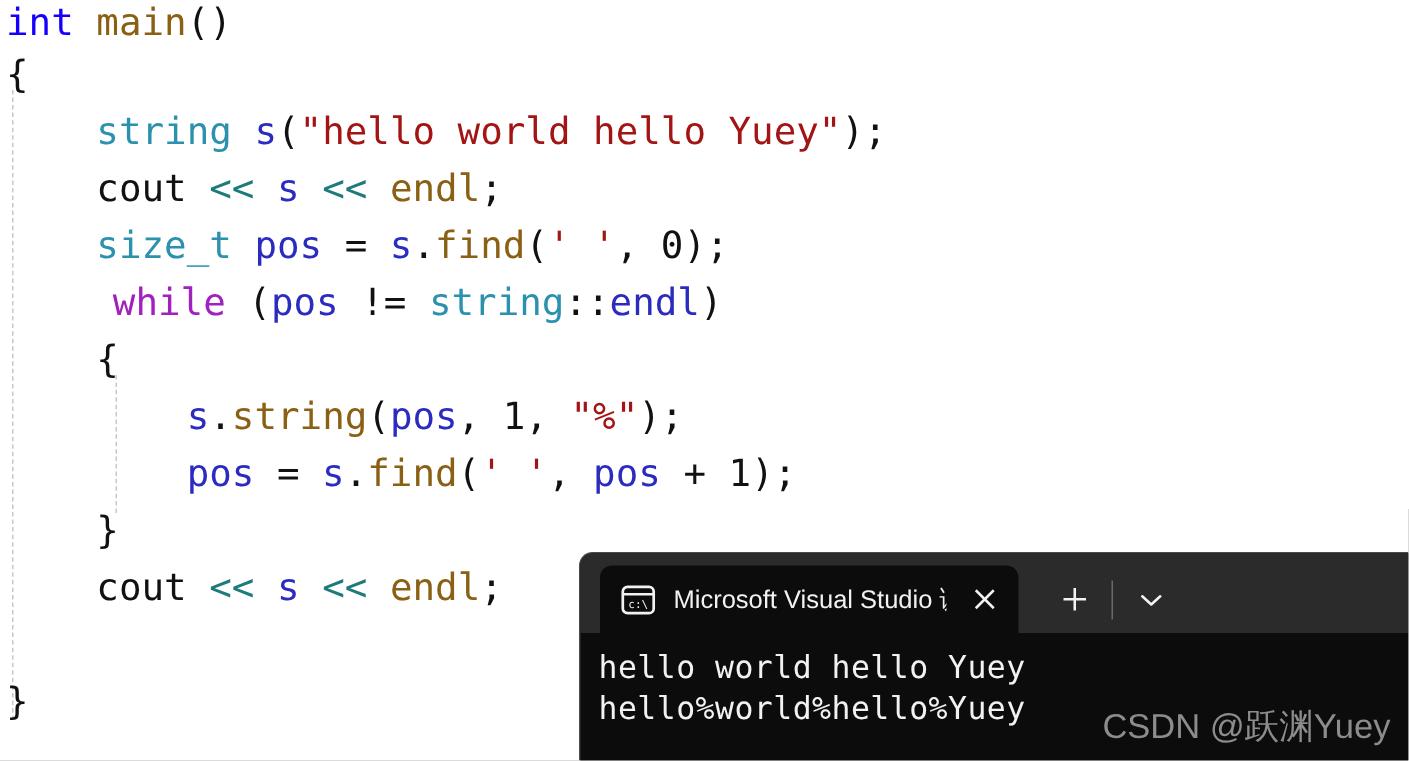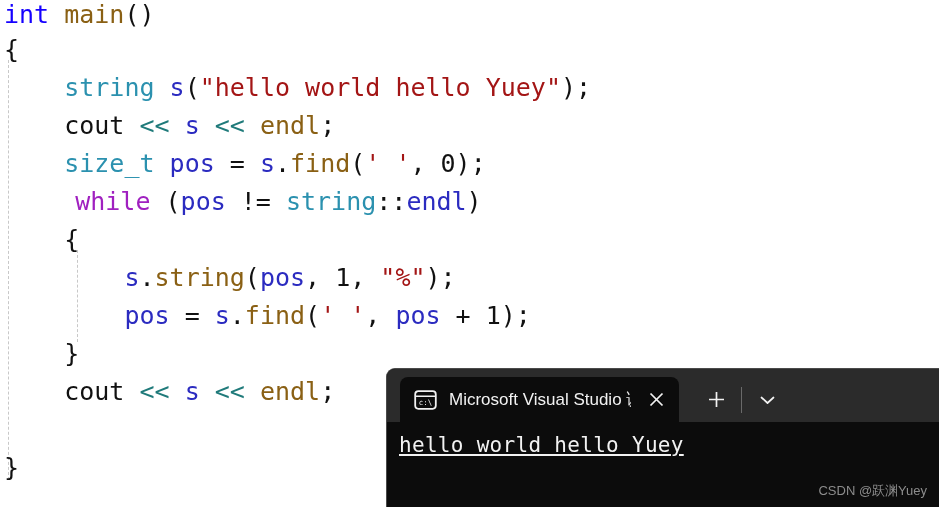--- a/index.html
+++ b/index.html
@@ -140,30 +140,29 @@
     padding: 10px 0 0 12px;
   }
 
   .term-line {
     font-family: "DejaVu Sans Mono", monospace;
     font-size: 21px;
     line-height: 27px;
     color: #f2f2f2;
     white-space: pre;
     letter-spacing: 0.3px;
-    text-decoration: underline;
   }
 
   
   #watermark {
     position: absolute;
     right: 12px;
     bottom: 7px;
     font-family: "Liberation Sans", sans-serif;
-    font-size: 13px;
+    font-size: 23px;
     color: #8c8c8c;
     white-space: nowrap;
     pointer-events: none;
   }
 </style>
 </head>
 <body>
 
 <div id="screen">
 
@@ -232,19 +231,20 @@
       <div id="term-dropdown">
         <svg width="17" height="12" viewBox="0 0 17 12" aria-hidden="true">
           <polyline points="2.5,3.5 8.5,9 14.5,3.5" fill="none" stroke="#f2f2f2" stroke-width="1.7" stroke-linecap="round" stroke-linejoin="round"></polyline>
         </svg>
       </div>
 
     </div>
 
     <div id="term-body">
       <div class="term-line">hello world hello Yuey</div>
+      <div class="term-line">hello%world%hello%Yuey</div>
     </div>
 
   </div>
 
   <div id="watermark">CSDN @跃渊Yuey</div>
 
 </div>
 
 </body></html>

